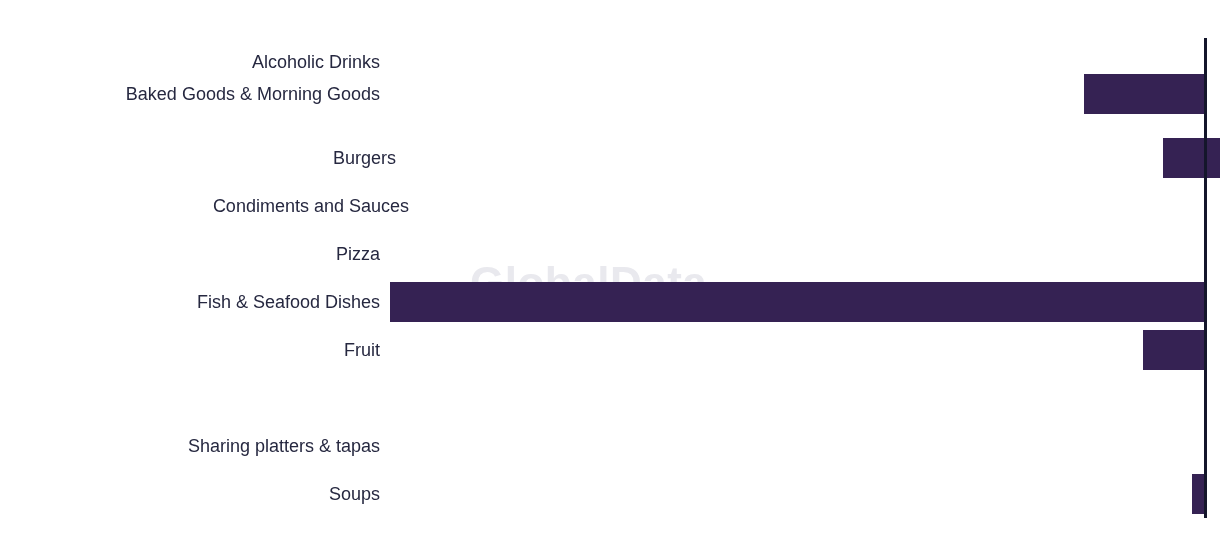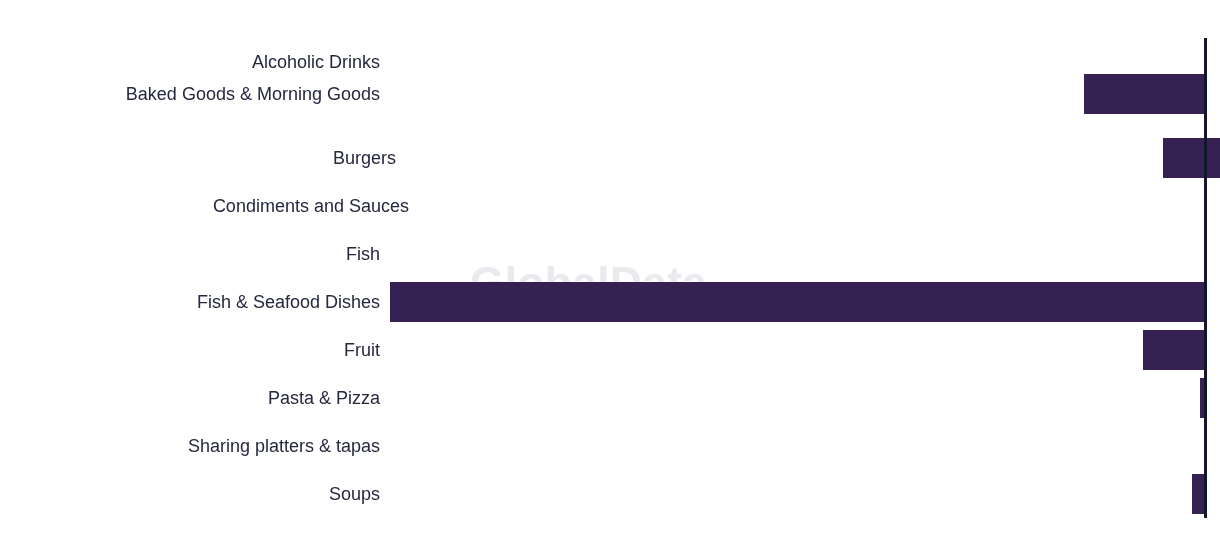--- a/index.html
+++ b/index.html
@@ -99,33 +99,29 @@
           <div class="bar" title="Baked Goods &amp; Morning Goods: -14.8" style="left: 1084px; width: 121px; background: rgb(53, 34, 83);"></div>
         </div>
         <div class="row" style="top: 134px; margin-left: 16px;">
           <div class="cat-label">Burgers</div>
           <div class="bar" title="Burgers: -7.1" style="left: 1147px; width: 58px; background: rgb(53, 34, 83);"></div>
         </div>
         <div class="row" style="top: 182px; margin-left: 29px;">
           <div class="cat-label">Condiments and Sauces</div>
         </div>
         <div class="row" style="top: 230px;">
-          <div class="cat-label">Fish</div>
+          <div class="cat-label">Pizza</div>
         </div>
         <div class="row" style="top: 278px;">
           <div class="cat-label">Fish &amp; Seafood Dishes</div>
           <div class="bar" title="Fish &amp; Seafood Dishes: -100" style="left: 390px; width: 815px; background: rgb(53, 34, 83);"></div>
         </div>
         <div class="row" style="top: 326px; padding-left: 24px;">
           <div class="cat-label">Fruit</div>
           <div class="bar" title="Fruit: -7.6" style="left: 1143px; width: 62px; background: rgb(53, 34, 83);"></div>
-        </div>
-        <div class="row" style="top: 374px;">
-          <div class="cat-label">Pasta &amp; Pizza</div>
-          <div class="bar" title="Pasta &amp; Pizza: -0.6" style="left: 1200px; width: 5px; background: rgb(53, 34, 83);"></div>
         </div>
         <div class="row" style="top: 422px;">
           <div class="cat-label">Sharing platters &amp; tapas</div>
         </div>
         <div class="row" style="top: 470px; padding-left: 32px;">
           <div class="cat-label">Soups</div>
           <div class="bar" title="Soups: -1.6" style="left: 1192px; width: 13px; background: rgb(53, 34, 83);"></div>
         </div>
       </div>
 

